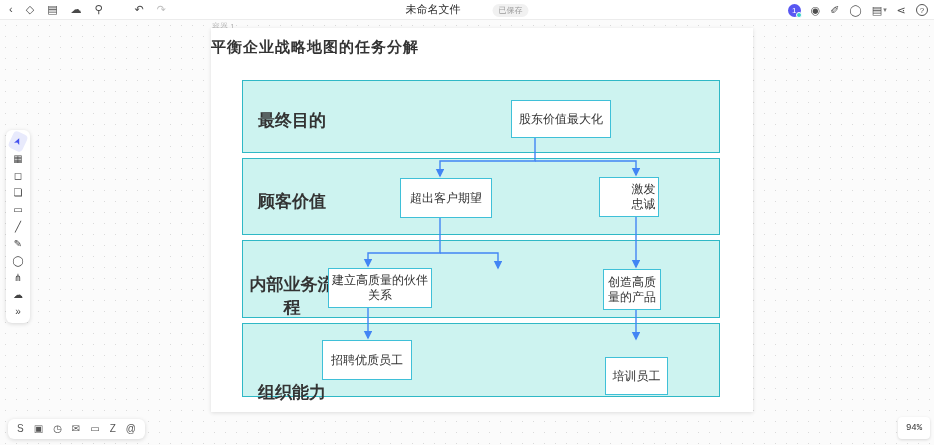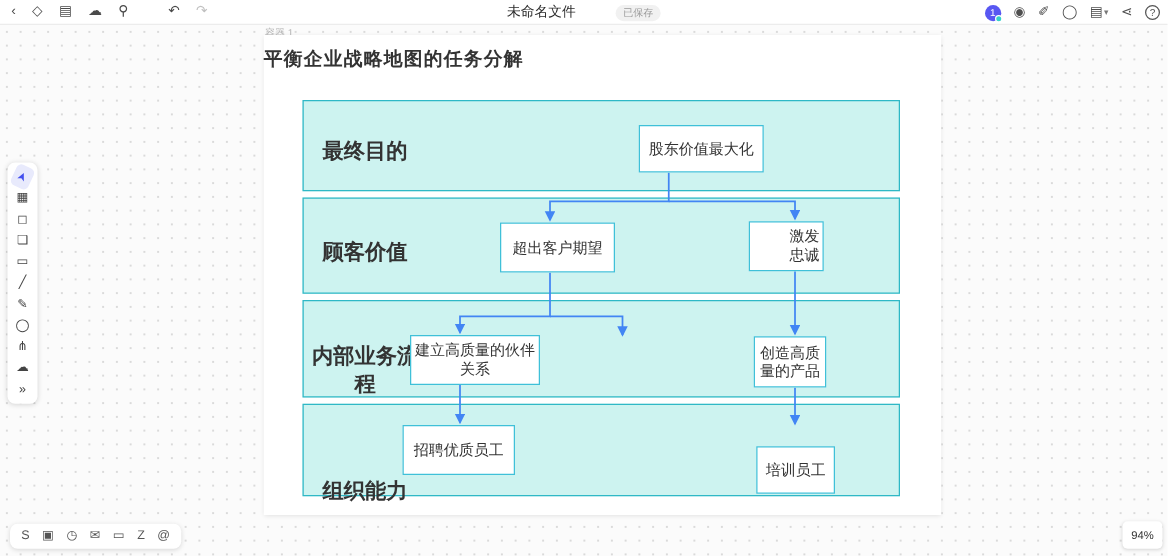--- a/index.html
+++ b/index.html
@@ -51,21 +51,21 @@
   .connectors { position:absolute; left:0; top:0; width:542px; height:384px; pointer-events:none; }
 
   
   .left-toolbar { position:absolute; left:6px; top:130px; width:24px; background:#fff; border-radius:6px; box-shadow:0 1px 4px rgba(0,0,0,.15); padding:4px 0; display:flex; flex-direction:column; align-items:center; gap:2px; z-index:20; }
   .lt-item { width:18px; height:15px; display:flex; align-items:center; justify-content:center; font-size:10px; color:#444; border-radius:4px; cursor:pointer; line-height:1; }
   .lt-item.active { background:#e8eafc; color:#4450ee; }
 
   .bottom-toolbar { position:absolute; left:8px; top:419px; height:20px; background:#fff; border-radius:6px; box-shadow:0 1px 4px rgba(0,0,0,.15); display:flex; align-items:center; gap:10px; padding:0 9px; z-index:20; }
   .bt-item { font-size:10px; color:#555; cursor:pointer; line-height:1; }
 
-  .zoom-pill { position:absolute; right:4px; top:417px; width:32px; height:22px; background:#fff; border-radius:4px; box-shadow:0 1px 3px rgba(0,0,0,.15); display:flex; align-items:center; justify-content:center; font-size:9px; color:#333; cursor:pointer; z-index:20; }
+  .zoom-pill { position:absolute; right:4px; top:417px; width:32px; height:22px; background:#fff; border-radius:4px; box-shadow:0 1px 3px rgba(0,0,0,.15); display:flex; align-items:center; justify-content:center; font-size:9px; color:#333; cursor:pointer; z-index:20;font-family:Liberation Mono, monospace; }
 </style>
 </head>
 <body>
 
 <div class="topbar">
   <div class="tb-left">
     <span class="ico">‹</span>
     <span class="ico">◇</span>
     <span class="ico">▤</span>
     <span class="ico">☁</span>

